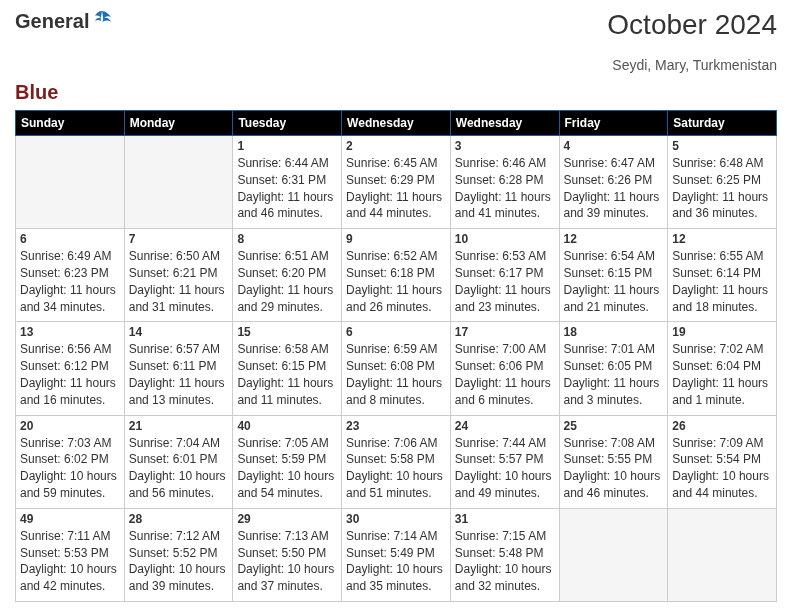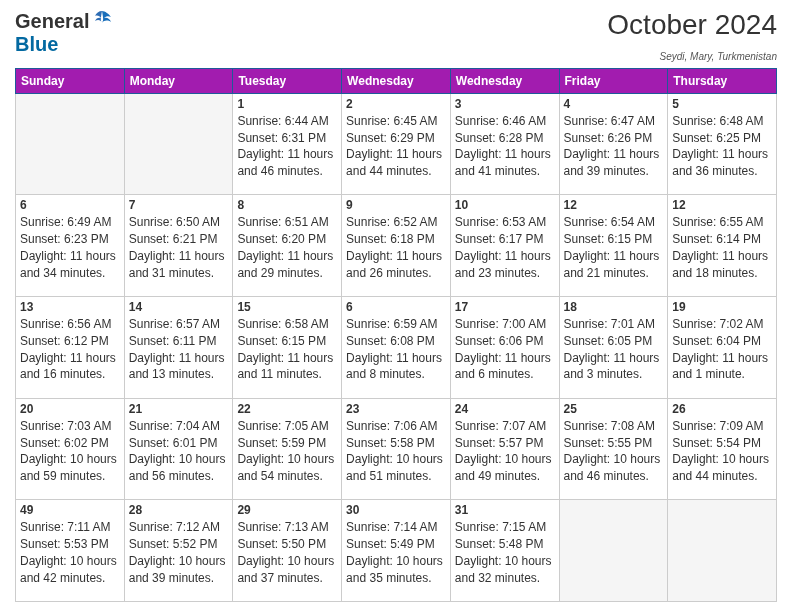--- a/index.html
+++ b/index.html
@@ -20,45 +20,45 @@
     .header {
       display: flex;
       justify-content: space-between;
       align-items: flex-start;
       margin-bottom: 6px;
     }
     .logo {
       display: flex;
       flex-direction: column;
       align-items: flex-start;
+      gap: 48px;
     }
     .title-block {
       text-align: right;
     }
     .month-title {
       font-size: 28px;
       font-weight: normal;
       color: #333;
       line-height: 1.1;
     }
     .location {
-      font-size: 10px;
+      font-size: 14px;
       color: #555;
-      margin-top: 10px;
-      font-style: italic;
+      margin-top: 16px;
     }
     .calendar {
       flex: 1;
       border: 1px solid #ccc;
       border-collapse: collapse;
       width: 100%;
       table-layout: fixed;
     }
     .calendar th {
-      background-color: #a21caf;
+      background-color: #000000;
       color: white;
       text-align: left;
       padding: 5px 5px;
       font-size: 12px;
       font-weight: bold;
       border: 1px solid #1e5a99;
     }
     .calendar td {
       border: 1px solid #ccc;
       vertical-align: top;
@@ -88,21 +88,21 @@
       align-items: center;
     }
     .logo-general {
       font-size: 20px;
       font-weight: bold;
       color: #333;
     }
     .logo-blue-part {
       font-size: 20px;
       font-weight: bold;
-      color: #0369a1;
+      color: #7f1d1d;
     }
     .bird-svg {
       margin-left: 2px;
       margin-top: -4px;
     }
   </style>
 </head>
 <body>
 
 <div class="page">
@@ -125,21 +125,21 @@
 
   <table class="calendar">
     <thead>
       <tr>
         <th>Sunday</th>
         <th>Monday</th>
         <th>Tuesday</th>
         <th>Wednesday</th>
         <th>Wednesday</th>
         <th>Friday</th>
-        <th>Thursday</th>
+        <th>Saturday</th>
       </tr>
     </thead>
     <tbody id="calendar-body">
     <tr>
           <td class="empty"></td>
           <td class="empty"></td>
           <td>
             <span class="day-number">1</span>
             <div class="day-info">Sunrise: 6:44 AM
 Sunset: 6:31 PM
@@ -265,34 +265,34 @@
 Sunset: 6:02 PM
 Daylight: 10 hours and 59 minutes.</div>
           </td>
           <td>
             <span class="day-number">21</span>
             <div class="day-info">Sunrise: 7:04 AM
 Sunset: 6:01 PM
 Daylight: 10 hours and 56 minutes.</div>
           </td>
           <td>
-            <span class="day-number">22</span>
+            <span class="day-number">40</span>
             <div class="day-info">Sunrise: 7:05 AM
 Sunset: 5:59 PM
 Daylight: 10 hours and 54 minutes.</div>
           </td>
           <td>
             <span class="day-number">23</span>
             <div class="day-info">Sunrise: 7:06 AM
 Sunset: 5:58 PM
 Daylight: 10 hours and 51 minutes.</div>
           </td>
           <td>
             <span class="day-number">24</span>
-            <div class="day-info">Sunrise: 7:07 AM
+            <div class="day-info">Sunrise: 7:44 AM
 Sunset: 5:57 PM
 Daylight: 10 hours and 49 minutes.</div>
           </td>
           <td>
             <span class="day-number">25</span>
             <div class="day-info">Sunrise: 7:08 AM
 Sunset: 5:55 PM
 Daylight: 10 hours and 46 minutes.</div>
           </td>
           <td>

